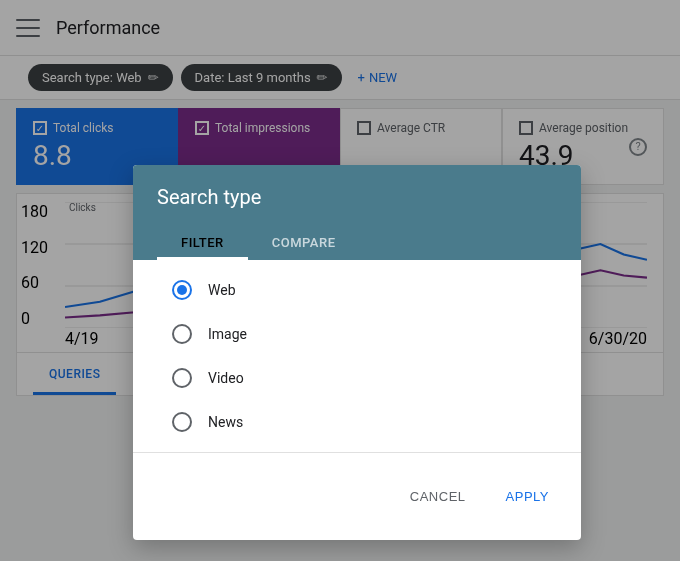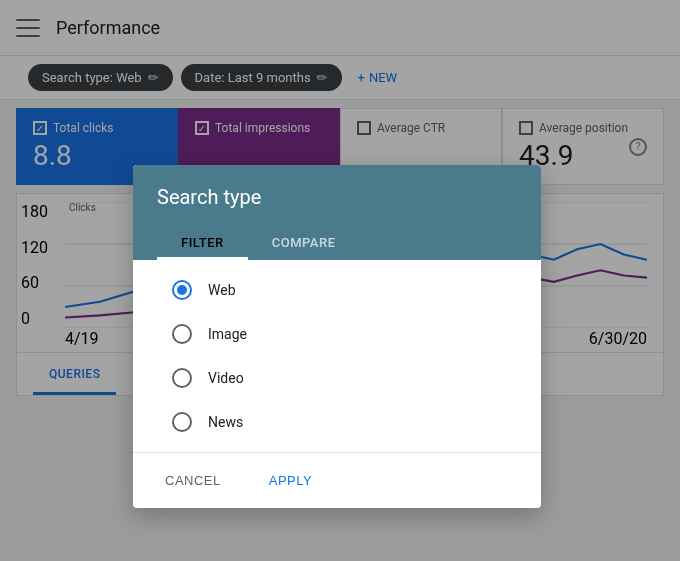--- a/index.html
+++ b/index.html
@@ -179,21 +179,21 @@
       top: 0; left: 0; right: 0; bottom: 0;
       background: rgba(0,0,0,0.3);
       z-index: 10;
     }
 
     
     .modal {
       position: absolute;
       top: 165px;
       left: 133px;
-      width: 408px;
+      width: 448px;
       background: #fff;
       border-radius: 4px;
       box-shadow: 0 8px 24px rgba(0,0,0,0.25);
       z-index: 20;
       overflow: hidden;
     }
     .modal-header {
       background: #4a7b8c;
       padding: 20px 24px 0 24px;
     }
@@ -251,23 +251,23 @@
       width: 10px; height: 10px;
       border-radius: 50%;
       background: #1a73e8;
     }
     .radio-label {
       font-size: 14px;
       color: #202124;
     }
     .modal-footer {
       display: flex;
-      justify-content: flex-start;
-      padding: 12px 16px;
-      gap: 16px;
+      justify-content: flex-end;
+      padding: 28px 16px;
+      gap: 8px;
       border-top: 1px solid #e0e0e0;
     }
     .btn-cancel {
       padding: 8px 16px;
       font-size: 13px;
       font-weight: 500;
       color: #5f6368;
       background: transparent;
       border: none;
       cursor: pointer;

